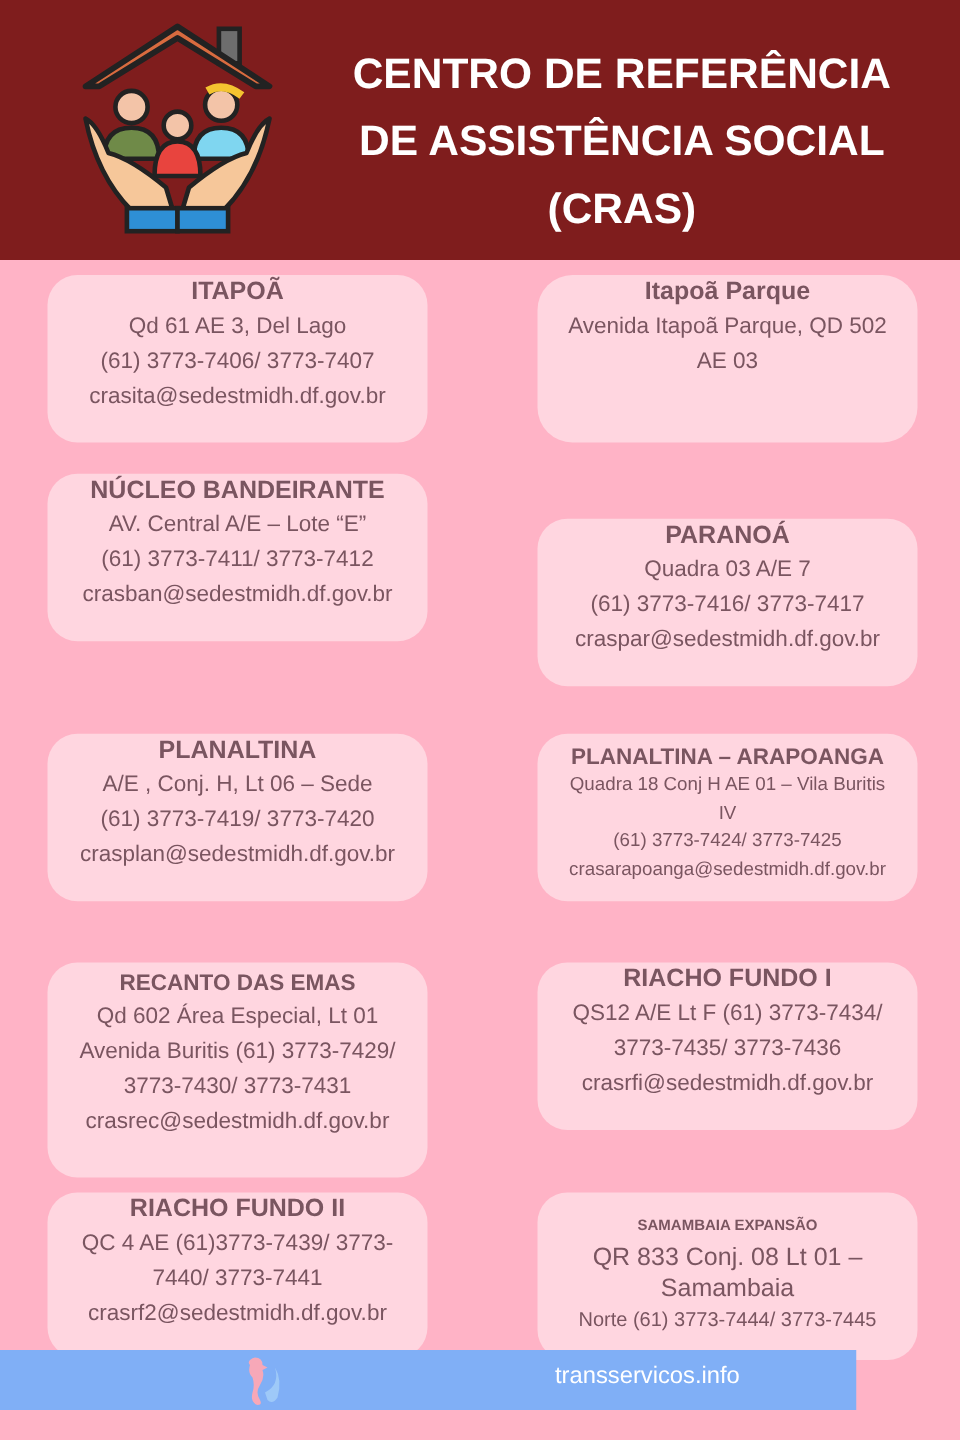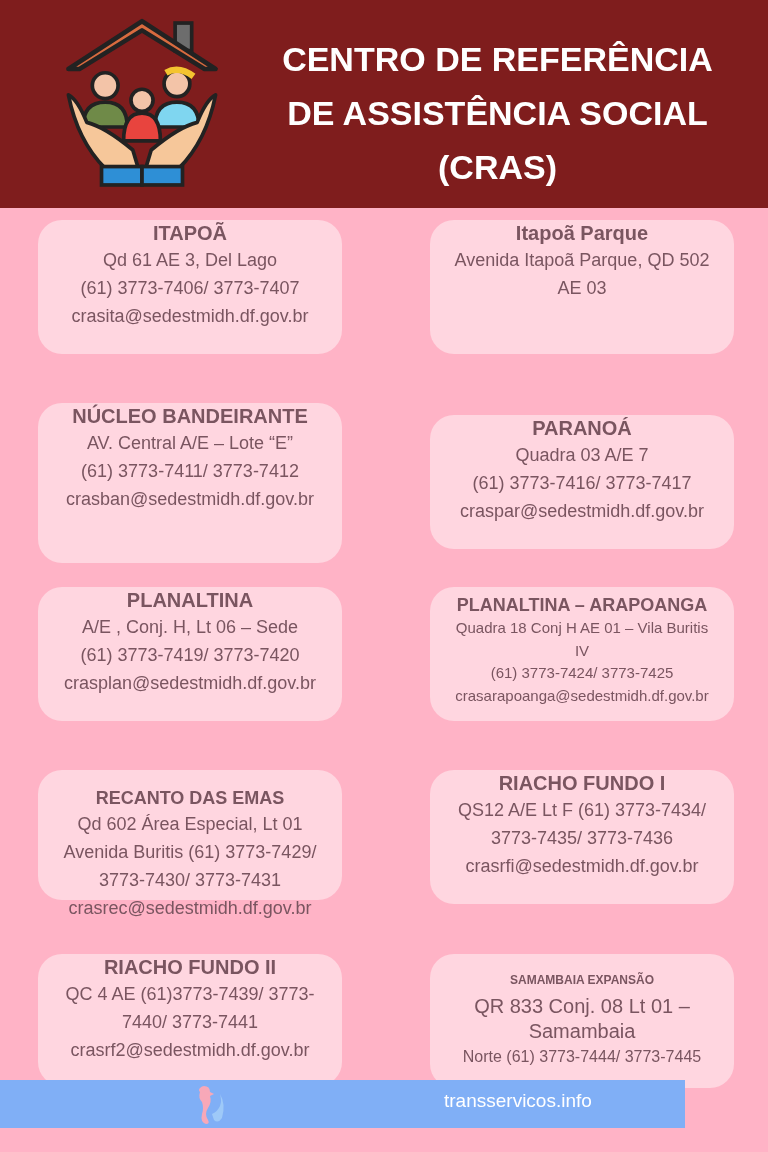--- a/index.html
+++ b/index.html
@@ -44,27 +44,27 @@
     <div>(CRAS)</div>
   </div>
 </div>
 
 <div class="card" style="left:38px; top:220px; height:134px;">
   <div class="name">ITAPOÃ</div>
   <div class="line">Qd 61 AE 3, Del Lago</div>
   <div class="line">(61) 3773-7406/ 3773-7407</div>
   <div class="line">crasita@sedestmidh.df.gov.br</div>
 </div>
-<div class="card" style="left:430px; top:220px; height:134px;">
+<div class="card" style="left:430px; top:220px; height:134px;border-radius:28px;">
   <div class="name">Itapoã Parque</div>
   <div class="line">Avenida Itapoã Parque, QD 502</div>
   <div class="line">AE 03</div>
 </div>
 
-<div class="card" style="left:38px; top:403px; height:160px;">
+<div class="card" style="left:38px; top:379px; height:134px;">
   <div class="name">NÚCLEO BANDEIRANTE</div>
   <div class="line">AV. Central A/E – Lote “E”</div>
   <div class="line">(61) 3773-7411/ 3773-7412</div>
   <div class="line">crasban@sedestmidh.df.gov.br</div>
 </div>
 <div class="card" style="left:430px; top:403px; height:134px;margin-top:12px;">
   <div class="name">PARANOÁ</div>
   <div class="line">Quadra 03 A/E 7</div>
   <div class="line">(61) 3773-7416/ 3773-7417</div>
   <div class="line">craspar@sedestmidh.df.gov.br</div>
@@ -77,21 +77,21 @@
   <div class="line">crasplan@sedestmidh.df.gov.br</div>
 </div>
 <div class="card small" style="left:430px; top:587px; height:134px; padding-top:6px;">
   <div class="name">PLANALTINA – ARAPOANGA</div>
   <div class="line">Quadra 18 Conj H AE 01 – Vila Buritis</div>
   <div class="line">IV</div>
   <div class="line">(61) 3773-7424/ 3773-7425</div>
   <div class="line">crasarapoanga@sedestmidh.df.gov.br</div>
 </div>
 
-<div class="card" style="left:38px; top:770px; height:130px; padding-top:16px;">
+<div class="card" style="left:38px; top:770px; height:172px; padding-top:4px;">
   <div class="name" style="font-size:18px; line-height:24px;">RECANTO DAS EMAS</div>
   <div class="line">Qd 602 Área Especial, Lt 01</div>
   <div class="line">Avenida Buritis (61) 3773-7429/</div>
   <div class="line">3773-7430/ 3773-7431</div>
   <div class="line">crasrec@sedestmidh.df.gov.br</div>
 </div>
 <div class="card" style="left:430px; top:770px; height:134px;">
   <div class="name">RIACHO FUNDO I</div>
   <div class="line">QS12 A/E Lt F (61) 3773-7434/</div>
   <div class="line">3773-7435/ 3773-7436</div>

